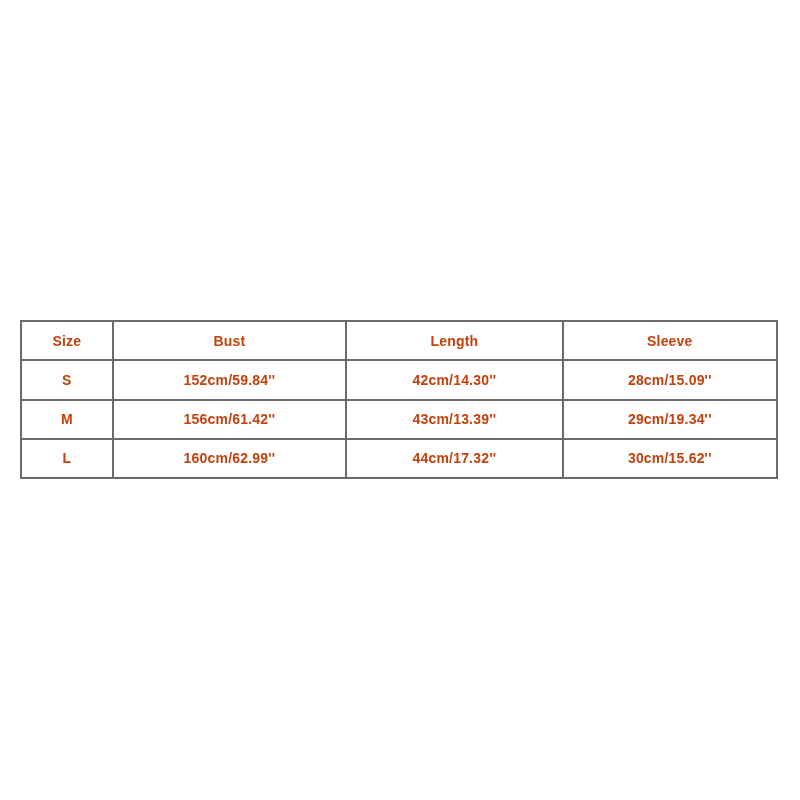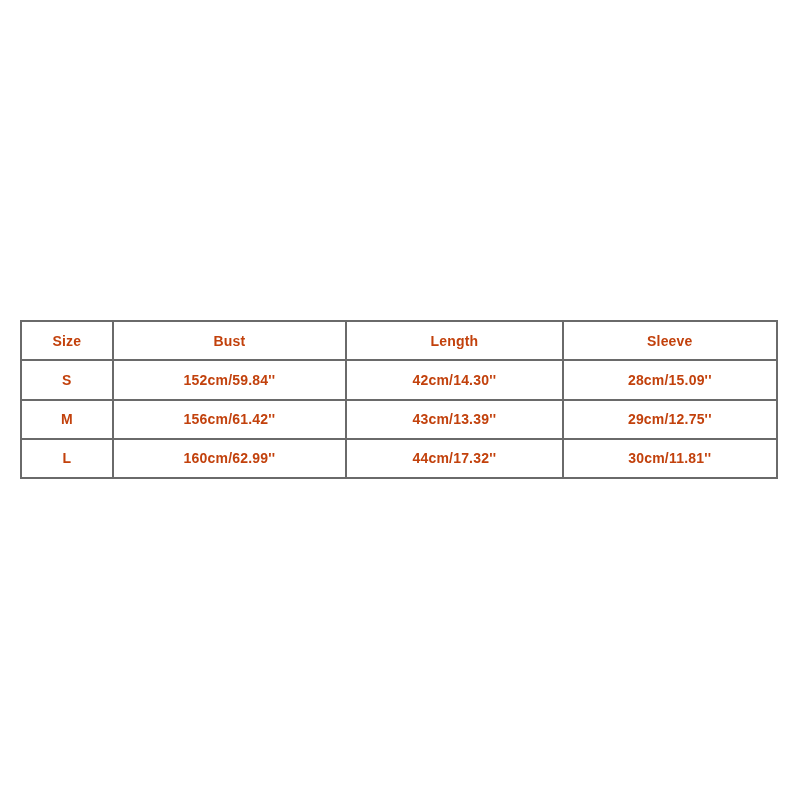--- a/index.html
+++ b/index.html
@@ -67,24 +67,24 @@
         <tr>
           <td>S</td>
           <td>152cm/59.84''</td>
           <td>42cm/14.30''</td>
           <td>28cm/15.09''</td>
         </tr>
         <tr>
           <td>M</td>
           <td>156cm/61.42''</td>
           <td>43cm/13.39''</td>
-          <td>29cm/12.75''</td>
+          <td>29cm/19.34''</td>
         </tr>
         <tr>
           <td>L</td>
           <td>160cm/62.99''</td>
           <td>44cm/17.32''</td>
-          <td>30cm/11.81''</td>
+          <td>30cm/15.62''</td>
         </tr>
       </tbody>
     </table>
   </div>
 </div>
 
 </body></html>

